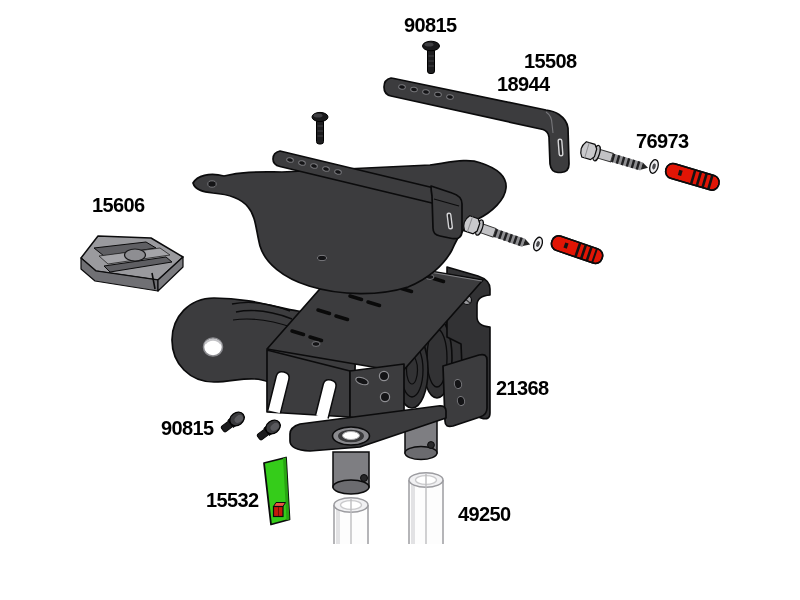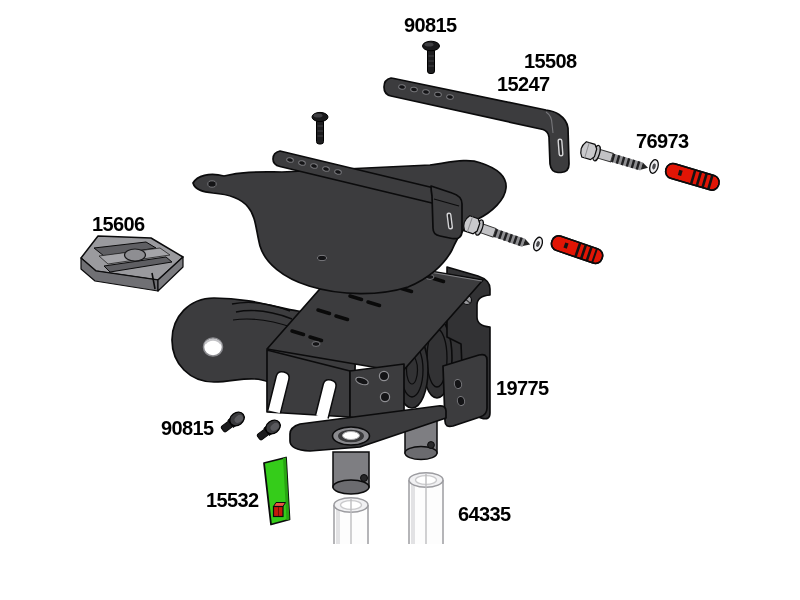--- a/index.html
+++ b/index.html
@@ -259,20 +259,20 @@
     <line x1="443" y1="480" x2="443" y2="544" stroke="#9c9ca0" stroke-width="1.5"></line>
     <line x1="413" y1="483" x2="413" y2="545" stroke="#e2e2e4" stroke-width="4"></line>
     <ellipse cx="426" cy="480" rx="17" ry="7.2" fill="#f1f1f3" stroke="#9c9ca0" stroke-width="1.5"></ellipse>
     <ellipse cx="426" cy="480" rx="10.5" ry="4.4" fill="#ffffff" stroke="#cacacc" stroke-width="1.3"></ellipse>
     <line x1="426" y1="473.5" x2="426" y2="550" stroke="#bdbdbf" stroke-width="1.4"></line>
   </g>
 </svg>
 
   <div class="part-label" style="left:404px;top:14px">90815</div>
   <div class="part-label" style="left:524px;top:50px">15508</div>
-  <div class="part-label" style="left:497px;top:73px">15247</div>
+  <div class="part-label" style="left:497px;top:73px">18944</div>
   <div class="part-label" style="left:636px;top:130px">76973</div>
-  <div class="part-label" style="left:92px;top:213px">15606</div>
-  <div class="part-label" style="left:496px;top:377px">19775</div>
+  <div class="part-label" style="left:92px;top:194px">15606</div>
+  <div class="part-label" style="left:496px;top:377px">21368</div>
   <div class="part-label" style="left:161px;top:417px">90815</div>
   <div class="part-label" style="left:206px;top:489px">15532</div>
-  <div class="part-label" style="left:458px;top:503px">64335</div>
+  <div class="part-label" style="left:458px;top:503px">49250</div>
 </div>
 
 </body></html>

